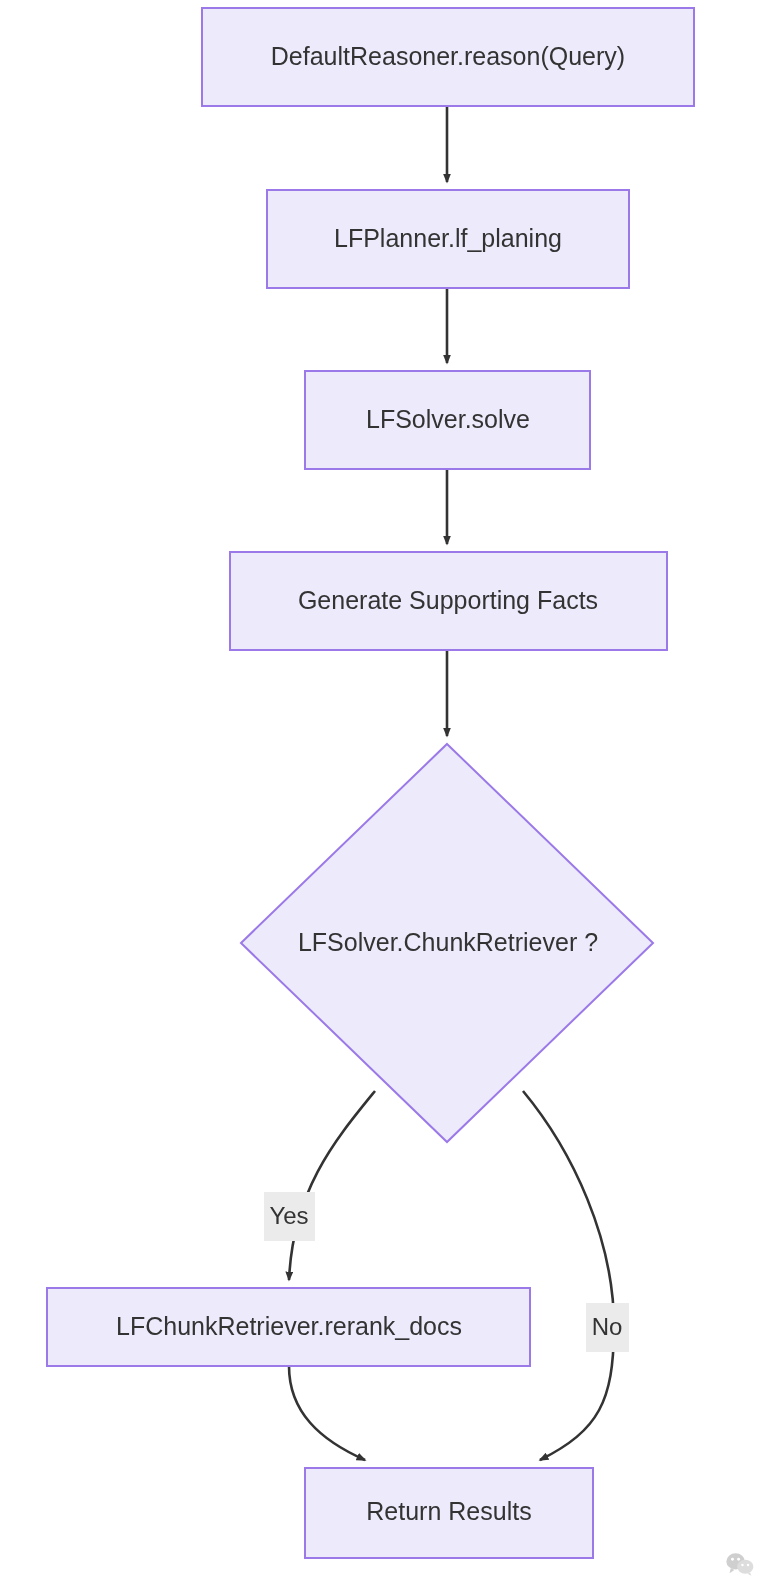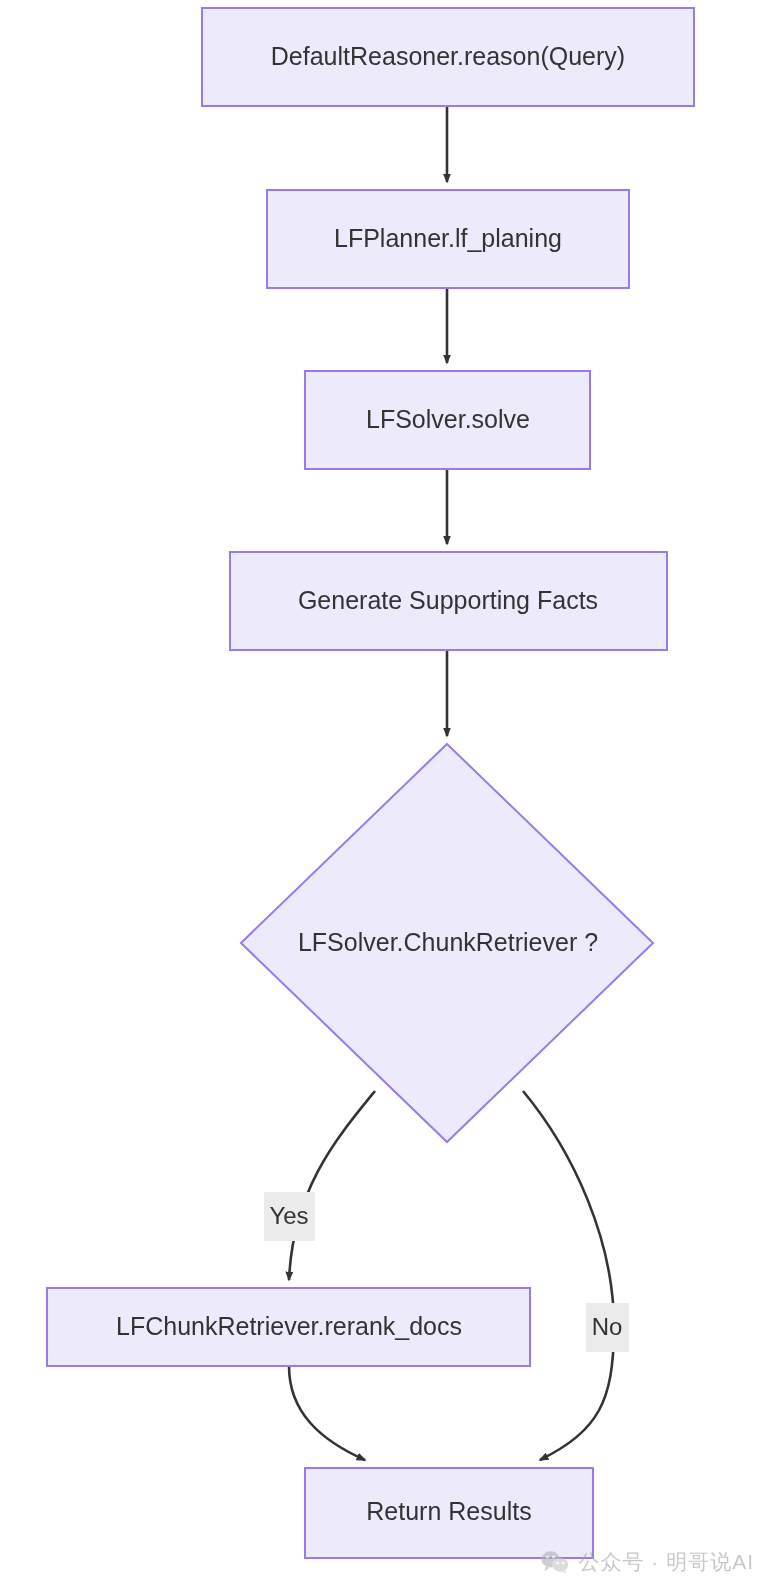--- a/index.html
+++ b/index.html
@@ -151,14 +151,13 @@
   <svg class="wechat-icon" viewBox="0 0 32 27">
     <ellipse cx="11" cy="10.5" rx="10.6" ry="9.2" fill="#b3b3b3"></ellipse>
     <path d="M5.5 18 L4 24 L9.6 20.4 Z" fill="#b3b3b3"></path>
     <circle cx="7.4" cy="8.1" r="1.65" fill="#ffffff"></circle>
     <circle cx="14.4" cy="8.1" r="1.65" fill="#ffffff"></circle>
     <ellipse cx="22" cy="16.6" rx="9.3" ry="8" fill="#c9c9c9"></ellipse>
     <path d="M27.6 23.1 L29 27 L24.4 24.6 Z" fill="#c9c9c9"></path>
     <circle cx="18.8" cy="14.6" r="1.4" fill="#ffffff"></circle>
     <circle cx="25.2" cy="14.6" r="1.4" fill="#ffffff"></circle>
   </svg>
-  <span class="watermark-text">公众号 · 明哥说AI</span>
 </div>
 
 </body></html>

